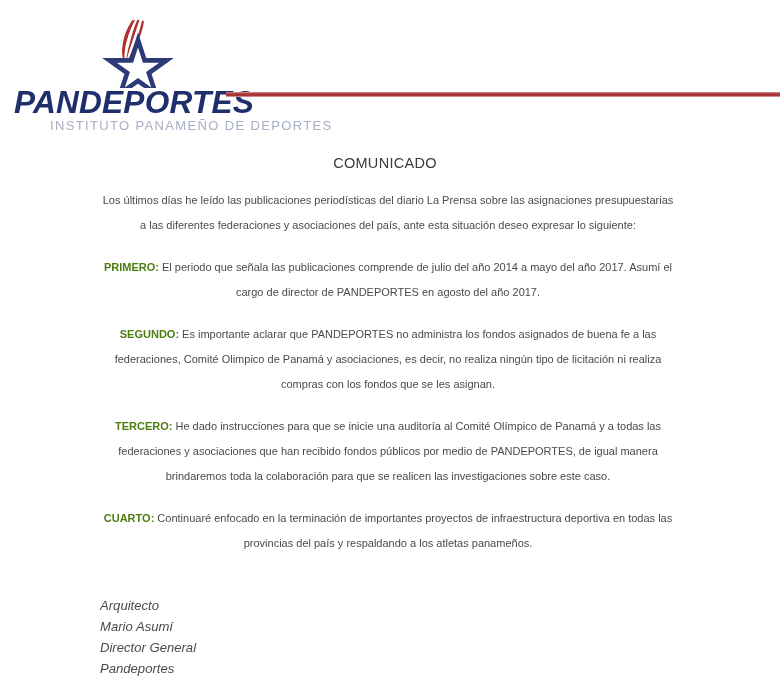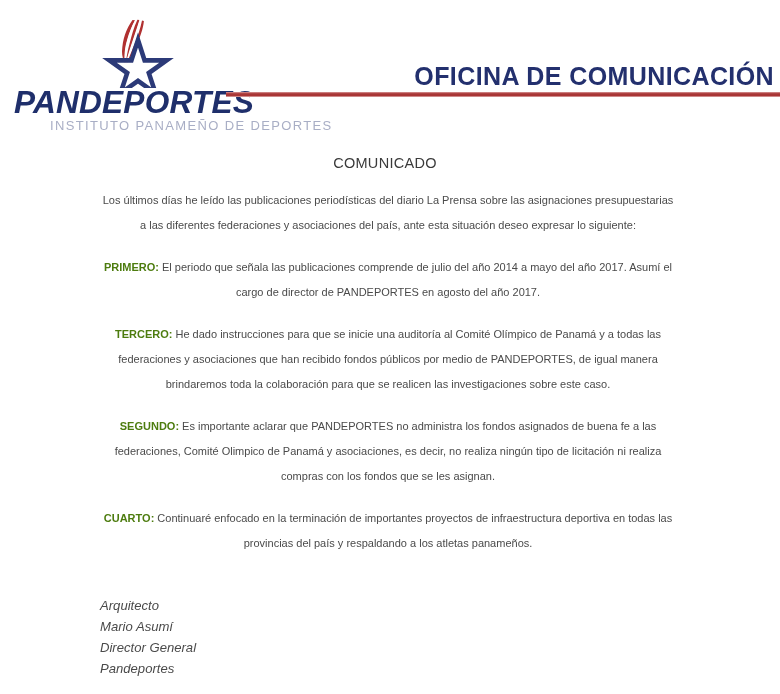--- a/index.html
+++ b/index.html
@@ -174,41 +174,40 @@
         </svg>
       </div>
 
       <div class="logo-wordmark">PANDEPORTES</div>
 
       <div class="logo-subtitle">INSTITUTO PANAMEÑO DE DEPORTES</div>
     </div>
 
     <div class="header-rule"></div>
 
-    <div class="header-title">OFICINA DE COMUNICACIÓN</div>
   </div>
 
   <div class="doc-title">COMUNICADO</div>
 
   <div class="body-col">
 
     <p class="para">
       <span class="lead"></span><span>Los últimos días he leído las publicaciones periodísticas del diario La Prensa sobre las asignaciones presupuestarias a las diferentes federaciones y asociaciones del país, ante esta situación deseo expresar lo siguiente:</span>
     </p>
 
     <p class="para">
       <span class="lead">PRIMERO:</span><span> El periodo que señala las publicaciones comprende de julio del año 2014 a mayo del año 2017. Asumí el cargo de director de PANDEPORTES en agosto del año 2017.</span>
     </p>
 
     <p class="para">
+      <span class="lead">SEGUNDO:</span><span> Es importante aclarar que PANDEPORTES no administra los fondos asignados de buena fe a las federaciones, Comité Olimpico de Panamá y asociaciones, es decir, no realiza ningún tipo de licitación ni realiza compras con los fondos que se les asignan.</span>
+    </p>
+
+    <p class="para">
       <span class="lead">TERCERO:</span><span> He dado instrucciones para que se inicie una auditoría al Comité Olímpico de Panamá y a todas las federaciones y asociaciones que han recibido fondos públicos por medio de PANDEPORTES, de igual manera brindaremos toda la colaboración para que se realicen las investigaciones sobre este caso.</span>
-    </p>
-
-    <p class="para">
-      <span class="lead">SEGUNDO:</span><span> Es importante aclarar que PANDEPORTES no administra los fondos asignados de buena fe a las federaciones, Comité Olimpico de Panamá y asociaciones, es decir, no realiza ningún tipo de licitación ni realiza compras con los fondos que se les asignan.</span>
     </p>
 
     <p class="para">
       <span class="lead">CUARTO:</span><span> Continuaré enfocado en la terminación de importantes proyectos de infraestructura deportiva en todas las provincias del país y respaldando a los atletas panameños.</span>
     </p>
   </div>
 
   <div class="signature">
     <div>Arquitecto</div>
     <div>Mario Asumí</div>

